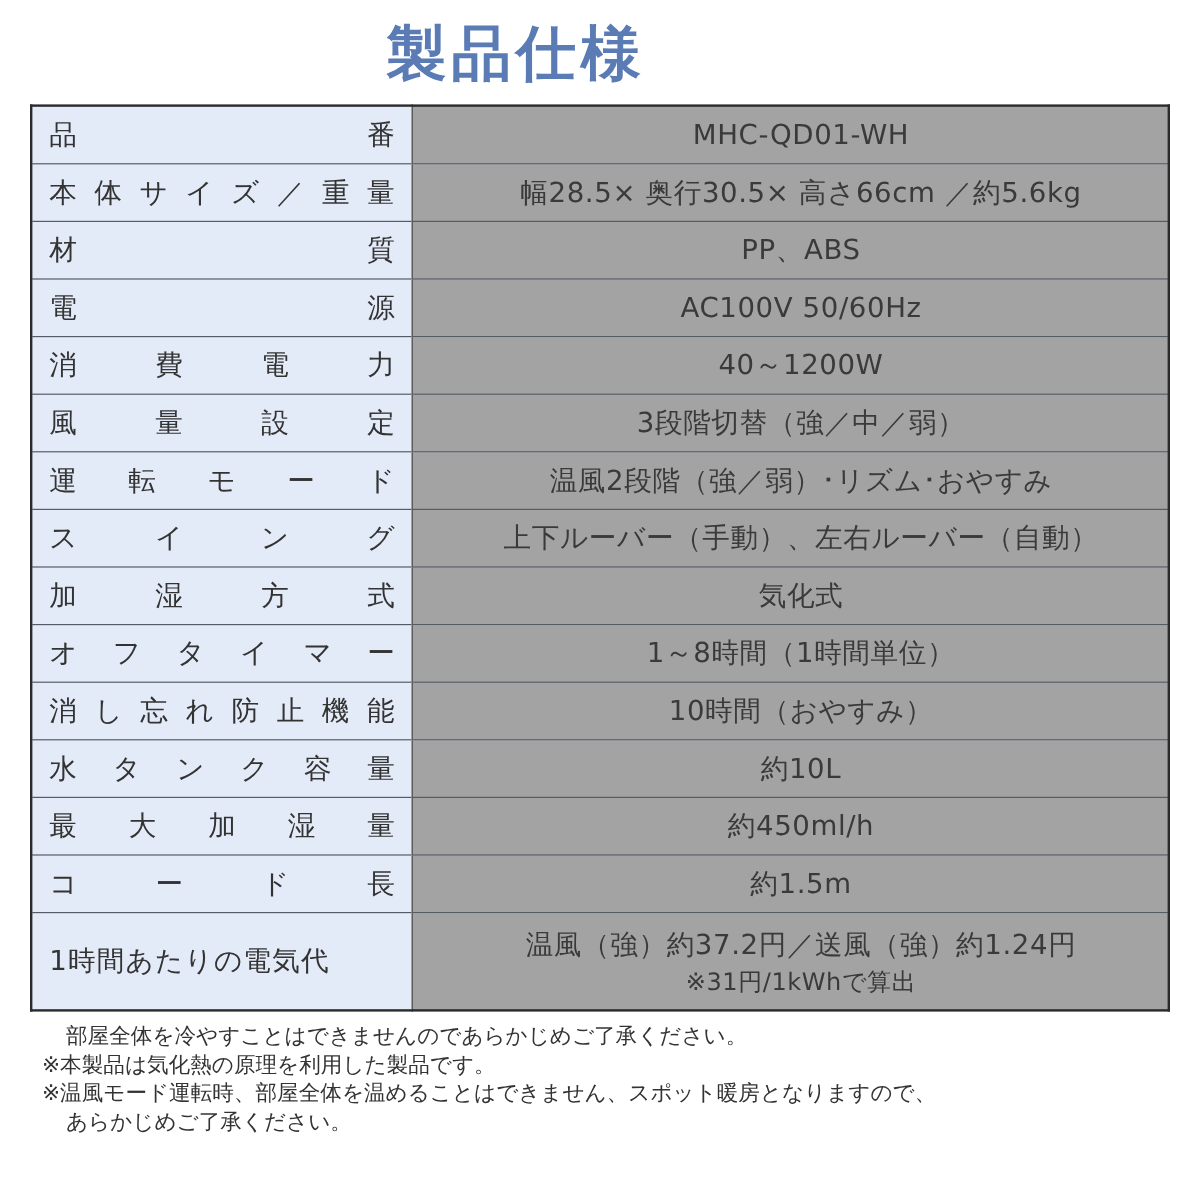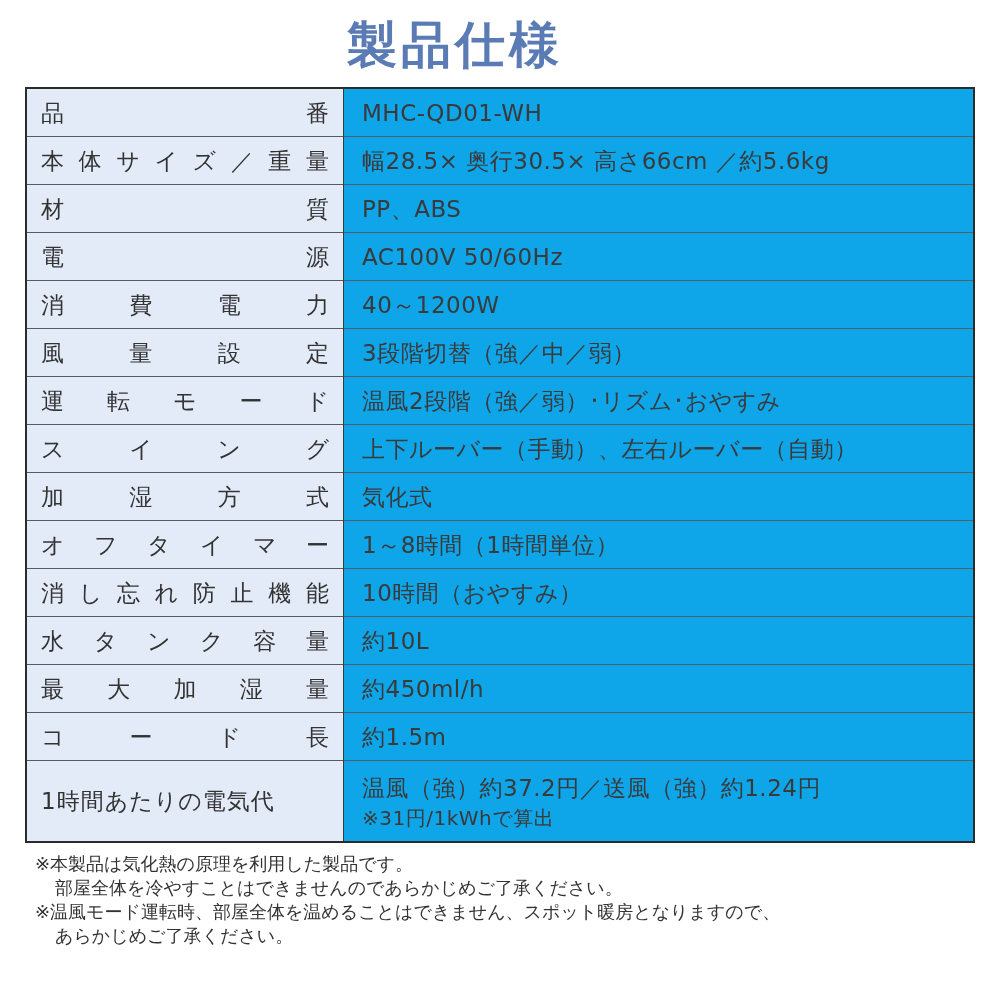--- a/index.html
+++ b/index.html
@@ -19,21 +19,20 @@
       position: absolute;
       left: 0;
       top: 14px;
       width: 860px;
       text-align: center;
       font-size: 50px;
       font-weight: bold;
       letter-spacing: 4px;
       color: #5b7bb5;
       line-height: 62px;
-      margin-left: 25px;
     }
     .spec-table {
       position: absolute;
       left: 25px;
       top: 87px;
       width: 950px;
       border-collapse: collapse;
       border: 2px solid #2b2b2b;
       table-layout: fixed;
     }
@@ -58,26 +57,27 @@
       padding: 0 14px 0 14px;
       font-size: 23px;
       color: #333;
       line-height: 30px;
     }
     .label-inner.plain {
       justify-content: flex-start;
       letter-spacing: 1px;
     }
     .value-cell {
-      background: #0ea5e9;
+      background: #a3a3a3;
       padding-left: 18px !important;
       font-size: 23px;
       color: #3a3a3a;
       line-height: 30px;
       letter-spacing: 0.5px;
+      text-align: center;
     }
     .spec-table tr.tall td {
       height: 80px;
       margin-left: 24px;
     }
     .value-main {
       display: block;
       font-size: 23px;
       line-height: 32px;
     }
@@ -280,17 +280,17 @@
         </td>
         <td class="value-cell">
           <span class="value-main">温風（強）約37.2円／送風（強）約1.24円</span>
           <span class="value-sub">※31円/1kWhで算出</span>
         </td>
       </tr>
     </tbody>
 </table>
 
 <div class="notes" id="notes">
+    <span class="note-line indent">部屋全体を冷やすことはできませんのであらかじめご了承ください。</span>
     <span class="note-line">※本製品は気化熱の原理を利用した製品です。</span>
-    <span class="note-line indent">部屋全体を冷やすことはできませんのであらかじめご了承ください。</span>
     <span class="note-line">※温風モード運転時、部屋全体を温めることはできません、スポット暖房となりますので、</span>
     <span class="note-line indent">あらかじめご了承ください。</span>
   </div>
 
 </body></html>

